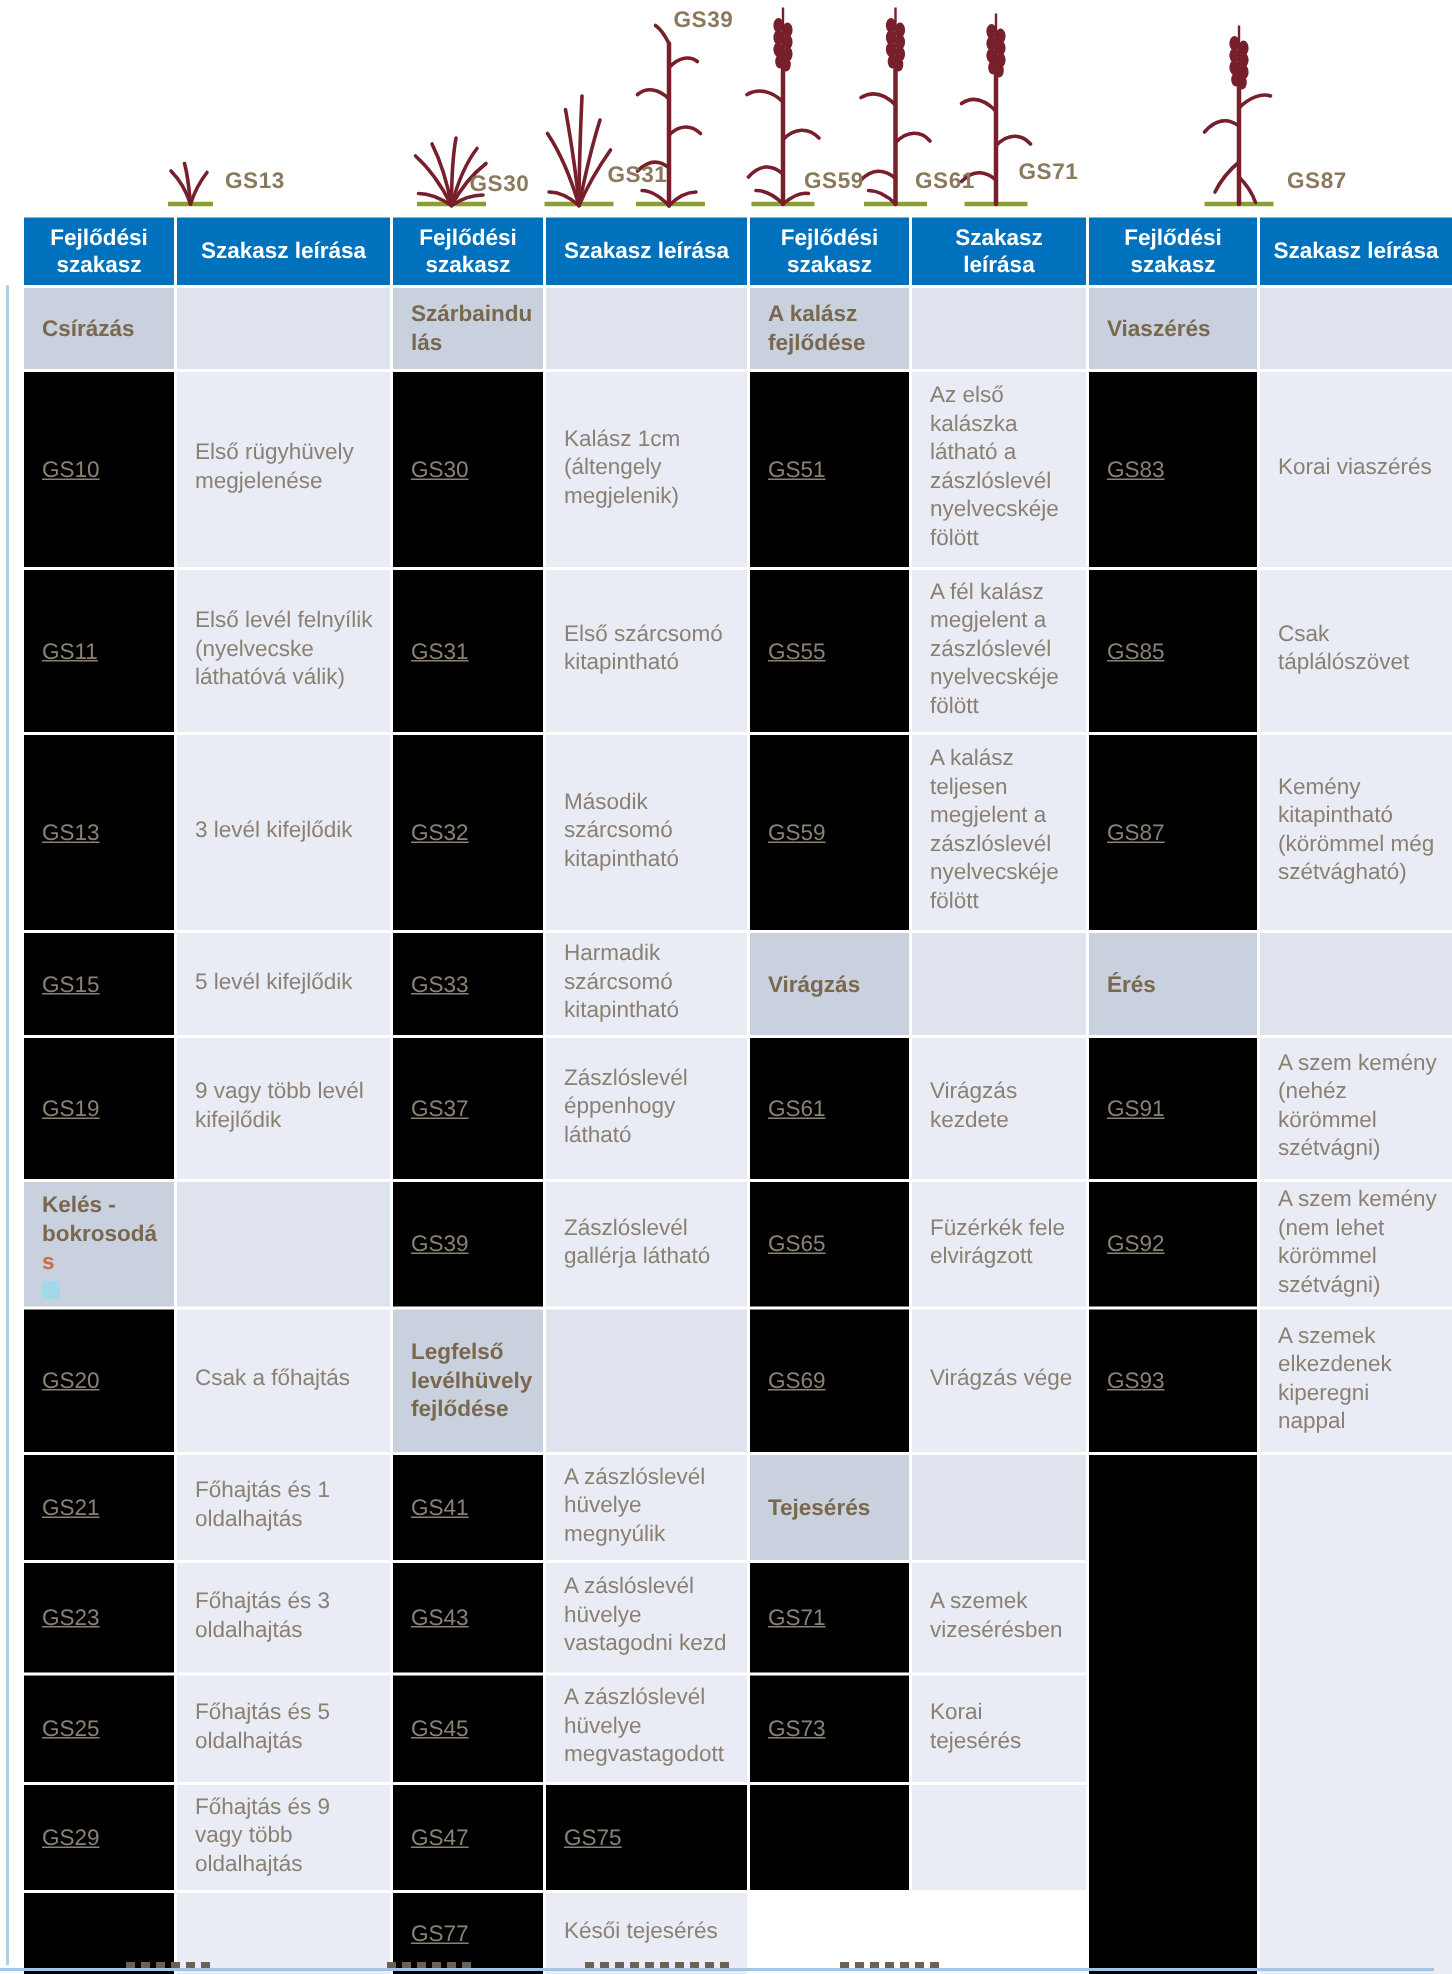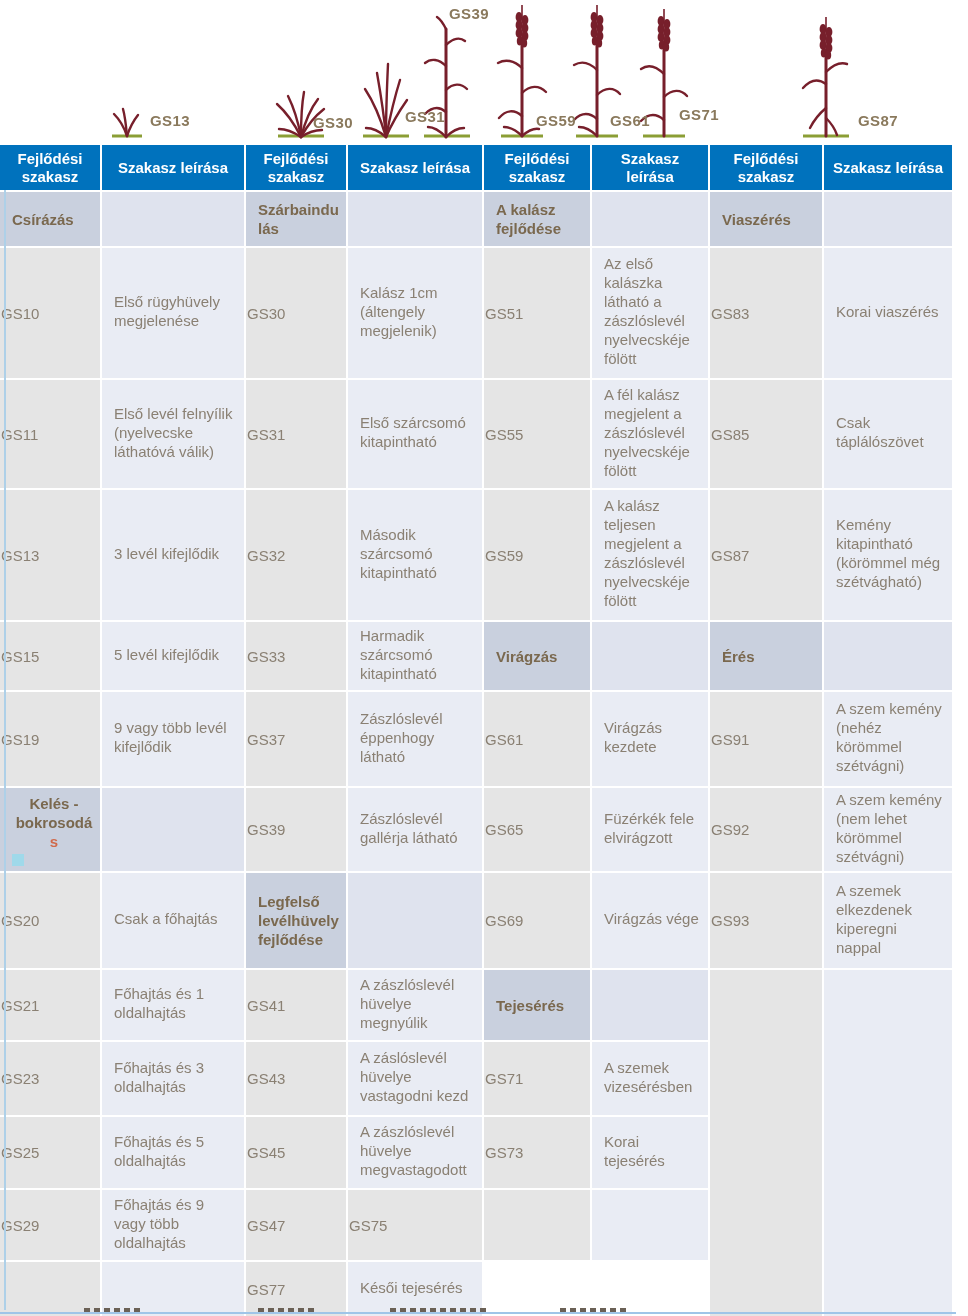--- a/index.html
+++ b/index.html
@@ -9,49 +9,49 @@
   }
   
   .banner{position:relative;width:968px;height:145px;background:#fff;}
   .plants{position:absolute;left:0;top:0;}
   .stage-label{
     position:absolute;font-weight:bold;font-size:15px;color:#8a795c;
     letter-spacing:0.4px;white-space:nowrap;
   }
   
   .grid{
-    position:absolute;top:145px;left:0;
+    position:absolute;top:145px;left:16px;
     display:grid;
     grid-template-columns:100px 142px 100px 134px 106px 116px 112px 128px;
     grid-template-rows:45px 54px 130px 108px 130px 68px 94px 83px 95px 70px 73px 71px 70px 54px;
     gap:2px;background:#ffffff;
   }
   .cell{
     display:flex;align-items:center;
     font-size:15px;line-height:19px;color:#8a8073;
     box-sizing:border-box;overflow:hidden;
   }
   .th{
     background:#0072bd;color:#ffffff;font-weight:bold;
     justify-content:center;text-align:center;padding:2px 4px;line-height:18px;
   }
-  .gsL{background:#e5e5e5;padding-left:1px;}
+  .gsL{background:#000000;padding-left:12px;text-decoration:underline;}
   .dsc{background:#e9ecf4;padding:4px 6px 8px 12px;}
   .secL{
     background:#c9d0de;font-weight:bold;color:#7a684e;
     padding-left:12px;padding-right:4px;
     overflow-wrap:break-word;word-break:break-word;
   }
   .secR{background:#dfe3ee;}
   .merge5{grid-row:span 5;}
   .accent{color:#d0694a;}
   .cyan-cursor{
     display:block;width:12px;height:12px;background:#9fd9ea;margin-top:3px;
   }
-  .sec-inner{display:block;text-align:center;}
+  .sec-inner{display:block;}
   
   .outer-left{
     position:absolute;left:4px;top:190px;width:2px;height:1120px;
     background:#aed0e8;
   }
   .bottom-line{
     position:absolute;left:0;top:1312px;width:956px;height:2px;background:#9fc5e8;
   }
   .frag{
     position:absolute;top:1308px;height:4px;

